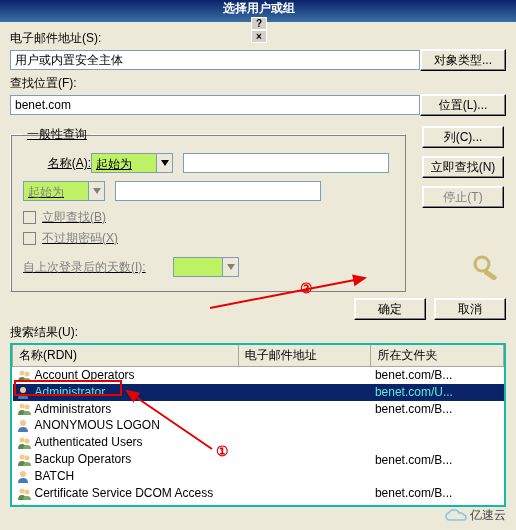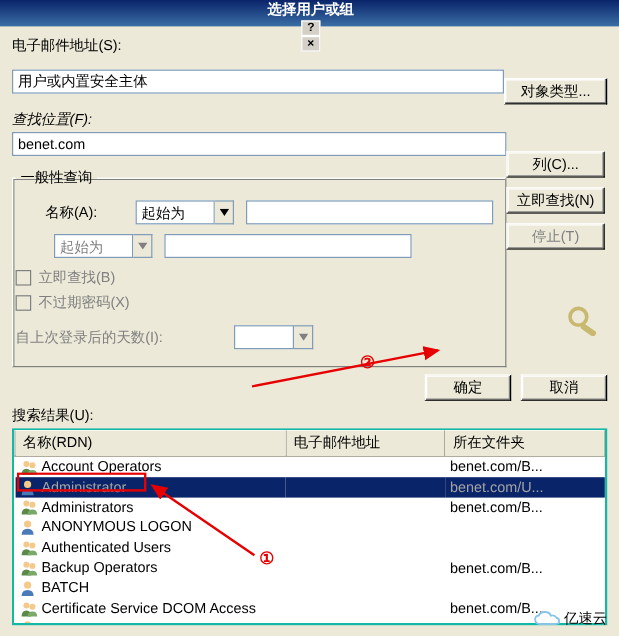--- a/index.html
+++ b/index.html
@@ -6,70 +6,71 @@
 body { background: #ece9d8; width: 516px; height: 530px; position: relative; overflow: hidden; }
 .titlebar { background: linear-gradient(#0a246a, #3a6ea5); color: #fff; height: 22px; display: flex; align-items: center; padding: 0 4px; flex-direction: column; }
 .titlebar-text { flex: 1; font-weight: bold; padding-left: 2px; }
 .titlebar-btn { width: 16px; height: 14px; background: #d4d0c8; border: 1px solid #fff; margin-left: 2px; display: flex; align-items: center; justify-content: center; font-size: 10px; color: #000; font-family: Arial; font-weight: bold; }
 .content { padding: 8px 10px 0 10px; }
 .row { display: flex; align-items: center; margin-bottom: 4px; }
 .field-label { margin-bottom: 2px; }
 .textbox { border: 1px solid #7f9db9; background: #fff; height: 20px; padding: 2px 4px; line-height: 14px; }
 .obj-box { width: 412px; }
 .btn { background: #ece9d8; border: 1px solid #000; border-top-color:#fff; border-left-color:#fff; box-shadow: inset -1px -1px #808080, inset 1px 1px #fff; height: 22px; padding: 0 6px; min-width: 82px; text-align: center; cursor: default; }
-.side-btn { min-width: 86px; margin-top: 16px; }
-fieldset { border: 1px solid #808080; border-top-color:#fff; border-left-color:#fff; box-shadow: inset 1px 1px #808080; padding: 10px 10px 6px 2px; margin-top: 6px; }
+.side-btn { min-width: 86px; }
+fieldset { border: 1px solid #808080; border-top-color:#fff; border-left-color:#fff; box-shadow: inset 1px 1px #808080; padding: 10px 10px 6px 12px; margin-top: 6px; text-decoration: underline; }
 legend { padding: 0 4px; }
 .form-row { display: flex; align-items: center; margin-bottom: 8px; }
 .form-lbl { width: 68px; text-align: right; }
 .combo { display:flex; }
-.combo-text { width: 66px; height:20px; border:1px solid #7f9db9; background:#ffffff; padding:2px 4px;margin-left:32px; }
+.combo-text { width: 66px; height:20px; border:1px solid #7f9db9; background:#bef264; padding:2px 4px; }
 .combo-btn { width:16px; height:20px; background:#ece9d8; border:1px solid #7f9db9; border-left:none; display:flex; align-items:center; justify-content:center; }
 .combo-btn svg { width:8px; height:6px; }
 .input-mid { width: 206px; margin-left: 10px; }
 .disabled { color: #808080; }
 .chk { display:flex; align-items:center; margin: 4px 0 2px 0; }
 .chk-box { width:13px; height:13px; border:1px solid #808080; background:#ece9d8; margin-right:6px; }
 .right-col { position:absolute; right:12px; top:126px; display:flex; flex-direction:column; gap:8px; }
 .action-row { display:flex; justify-content:flex-end; gap:8px; margin: 6px 10px 4px 0; position:relative;}
 .results-lbl { margin: 4px 0 2px 10px; }
 .table-wrap { margin: 0 10px; border:2px solid #14b8a6; height:164px; overflow-y:scroll; background:#fff; position:relative; }
 table { width:100%; border-collapse:collapse; }
 th { background:#ece9d8; border:1px solid #aca899; border-top:none; text-align:left; padding:2px 6px; font-weight:normal; height:18px; position:sticky; top:0; }
 td { padding:1px 4px; height:16px; white-space:nowrap; }
-tr.sel td { background:#0a246a; color:#a3a3a3; }
+tr.sel td { background:#0a246a; color:#5eead4; }
 .user-icon, .grp-icon { display:inline-block; width:16px; height:14px; vertical-align:middle; margin-right:2px; }
 .user-icon svg, .grp-icon svg { width:16px; height:14px; }
 .annot { position:absolute; pointer-events:none; }
 .red-box { border:2px solid #e60000; position:absolute; }
 .circ { color:#e60000; font-weight:bold; font-size:14px; }
-.watermark { position:absolute; right:10px; bottom:6px; color:#000000; font-size:16px; font-family: "Microsoft YaHei", sans-serif; display:flex; align-items:center; }
+.watermark { position:absolute; right:10px; bottom:6px; color:#404040; font-size:16px; font-family: "Microsoft YaHei", sans-serif; display:flex; align-items:center; }
 .watermark svg { width:24px; height:16px; margin-right:2px; }
 </style>
 </head>
 <body>
 
 <div class="titlebar" data-interactable="false">
   <span class="titlebar-text" data-interactable="false">选择用户或组</span>
   <div class="titlebar-btn" data-interactable="true">?</div>
   <div class="titlebar-btn" data-interactable="true">×</div>
 </div>
 
 <div class="content">
   <div class="field-label" data-interactable="false">电子邮件地址(S):</div>
   <div class="row">
     <div class="textbox obj-box" data-interactable="false">用户或内置安全主体</div>
     <div style="flex:1"></div>
     <button class="btn side-btn" data-interactable="true">对象类型...</button>
   </div>
 
-  <div class="field-label" data-interactable="false" style="margin-top:4px;font-style:italic;">查找位置(F):</div>
+  <div class="field-label" data-interactable="false" style="margin-top:4px;">查找位置(F):</div>
   <div class="row">
     <div class="textbox obj-box" data-interactable="false">benet.com</div>
     <div style="flex:1"></div>
+    <button class="btn side-btn" data-interactable="true">位置(L)...</button>
   </div>
 
   <div style="display:flex; gap:10px;">
     <fieldset data-interactable="false" style="flex:1; position:relative;">
       <legend data-interactable="false">一般性查询</legend>
       <div class="form-row">
         <span class="form-lbl" data-interactable="false">名称(A):</span>
         <div class="combo" data-interactable="true">
           <div class="combo-text" data-interactable="false">起始为</div>
           <div class="combo-btn" data-interactable="true">

